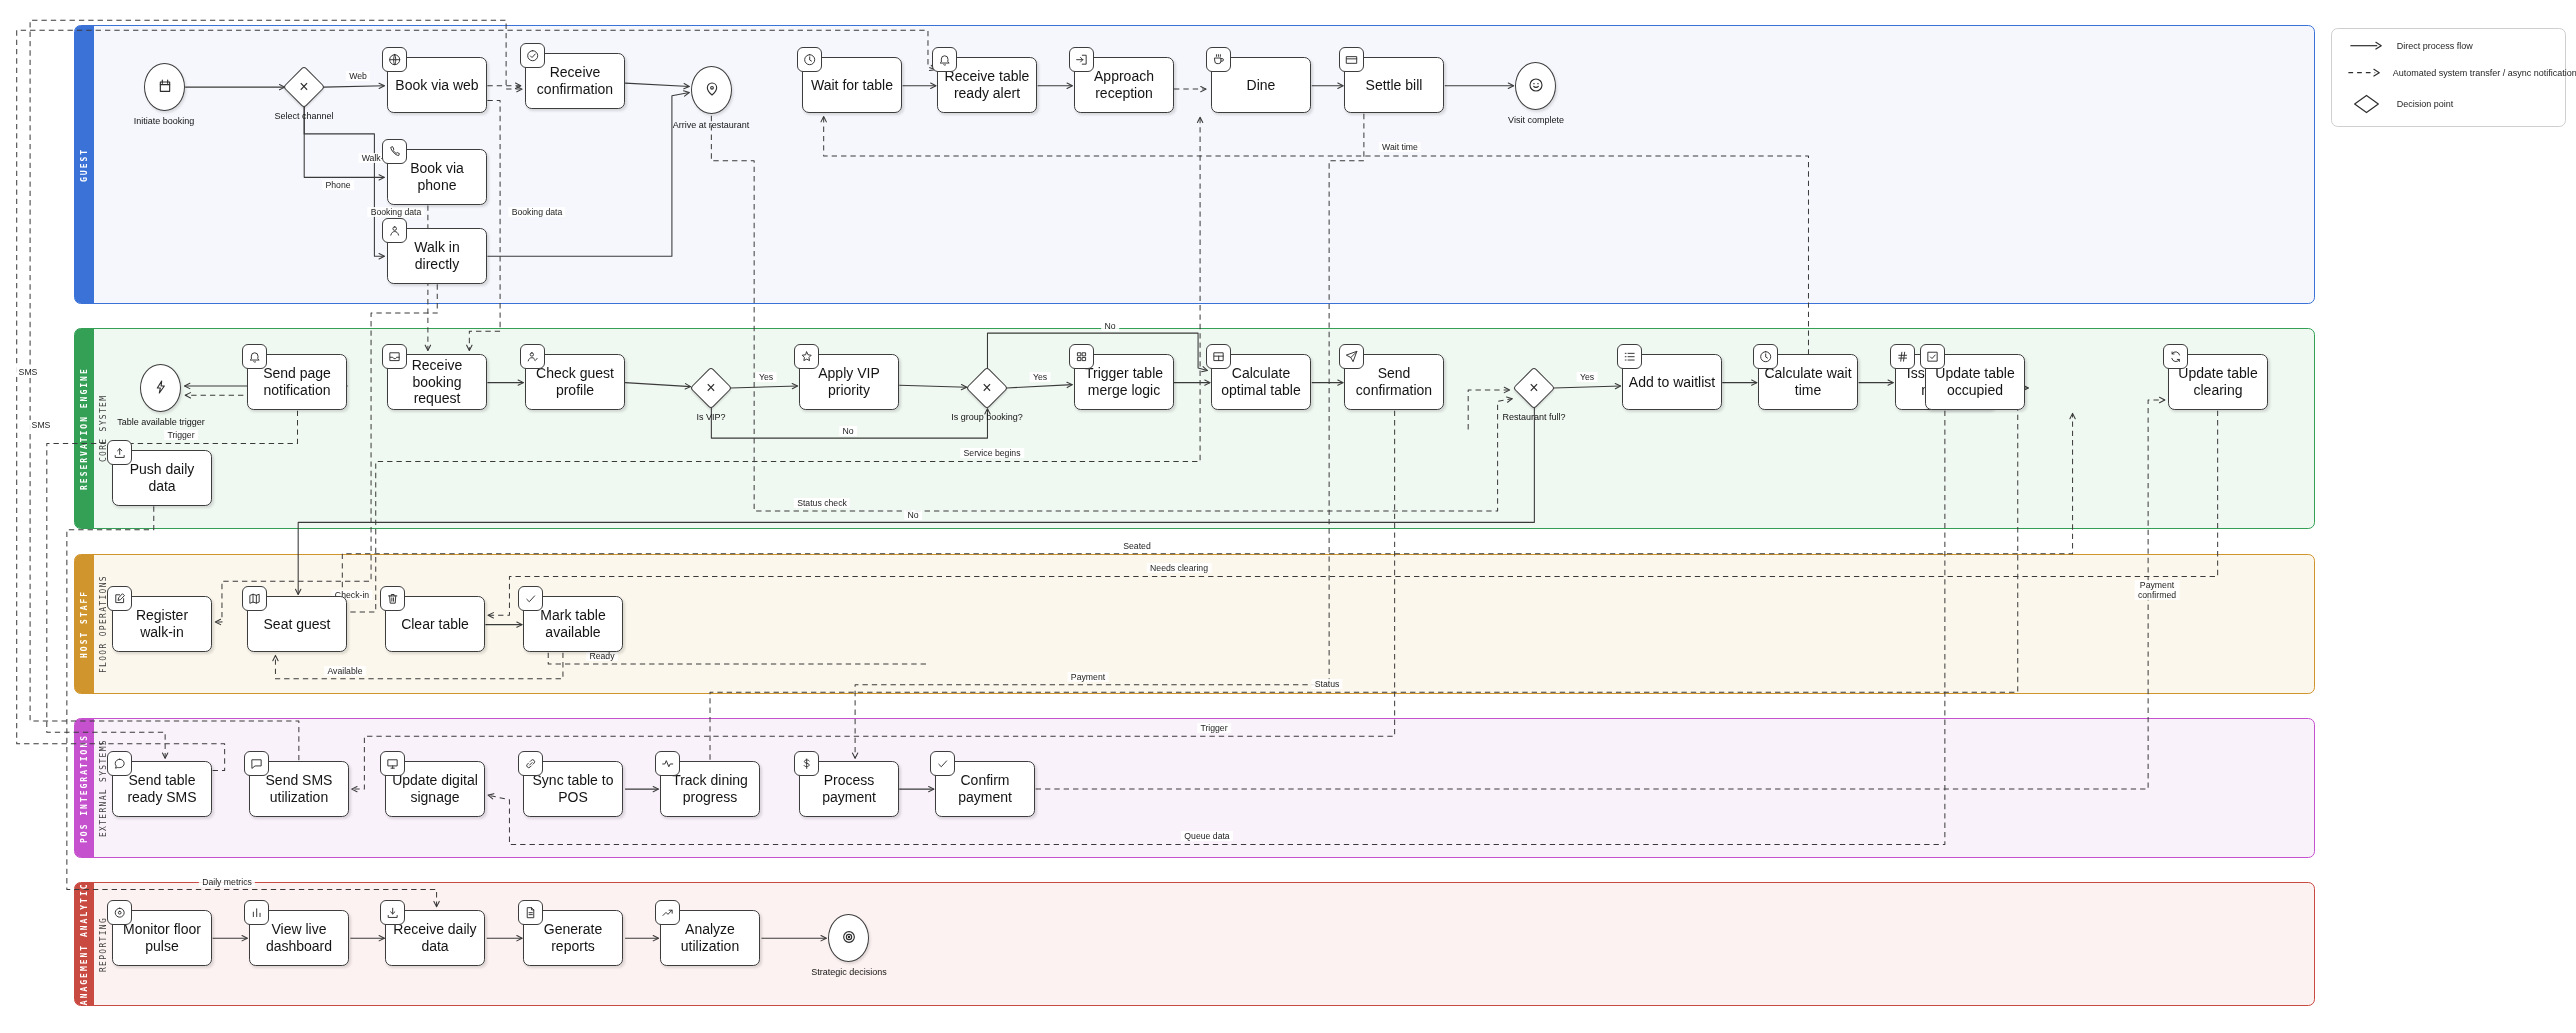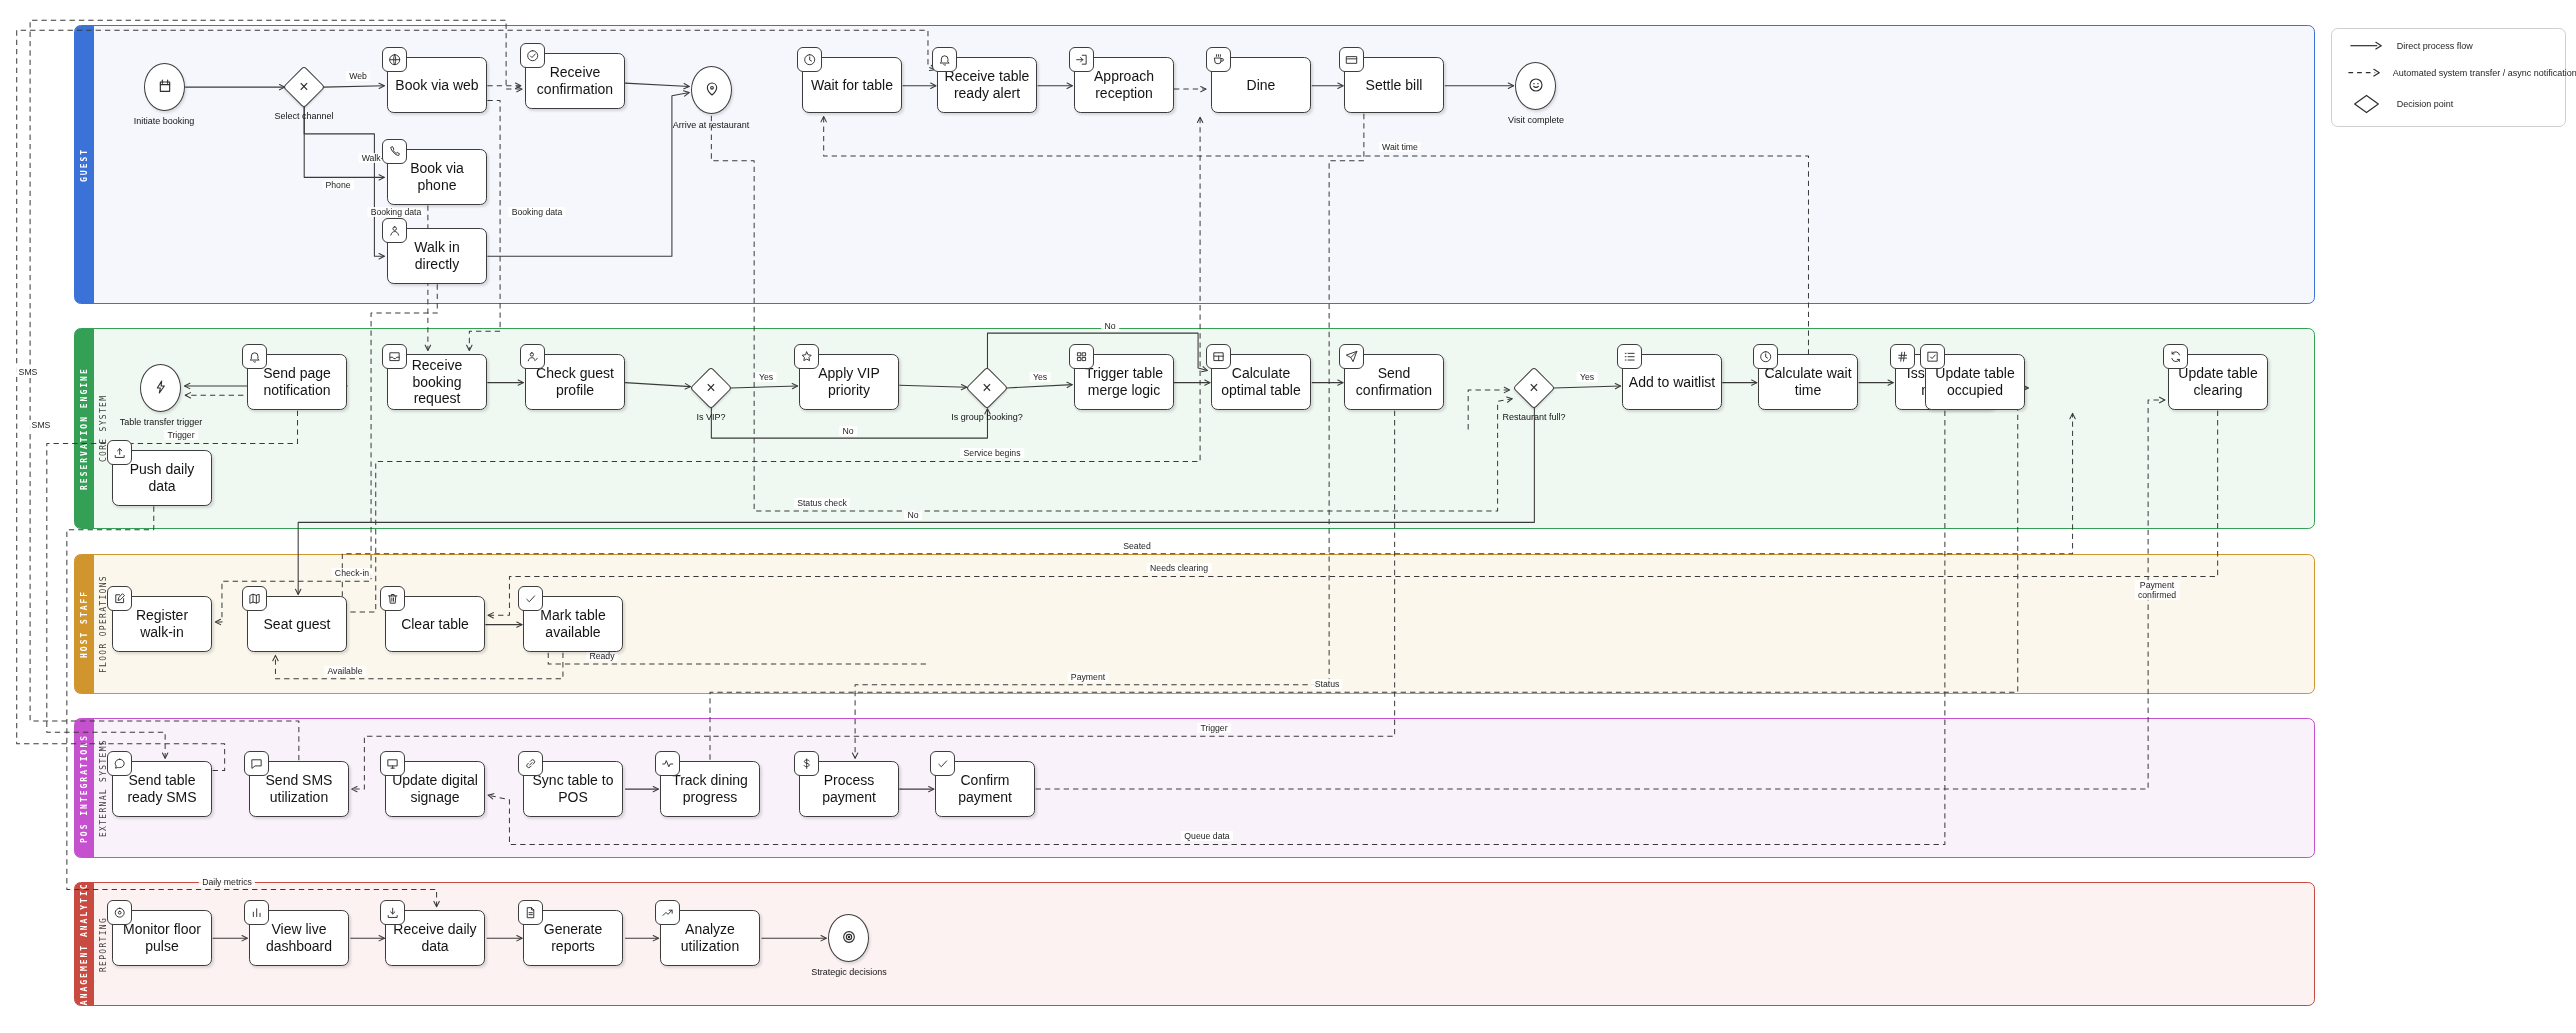--- a/index.html
+++ b/index.html
@@ -153,21 +153,21 @@
       <div class="edge-label" style="left: 41px; top: 425px;">SMS</div>
       <div class="edge-label" style="left: 28px; top: 372px;">SMS</div>
       <div class="edge-label" style="left: 181px; top: 435px;">Trigger</div>
       <div class="edge-label" style="left: 1088px; top: 677px;">Payment</div>
       <div class="edge-label" style="left: 1214px; top: 728px;">Trigger</div>
       <div class="edge-label" style="left: 2157px; top: 590px;">Payment
 confirmed</div>
       <div class="edge-label" style="left: 1327px; top: 684px;">Status</div>
       <div class="edge-label" style="left: 822px; top: 503px;">Status check</div>
       <div class="edge-label" style="left: 1207px; top: 836px;">Queue data</div>
-      <div class="edge-label" style="left: 352px; top: 573px;">Check-in</div>
+      <div class="edge-label" style="left: 352px; top: 595px;">Check-in</div>
       <div class="edge-label" style="left: 1137px; top: 546px;">Seated</div>
       <div class="edge-label" style="left: 1179px; top: 568px;">Needs clearing</div>
       <div class="edge-label" style="left: 345px; top: 671px;">Available</div>
       <div class="edge-label" style="left: 602px; top: 656px;">Ready</div>
       <div class="edge-label" style="left: 1400px; top: 147px;">Wait time</div>
       <div class="edge-label" style="left: 227px; top: 882px;">Daily metrics</div>
       <div class="edge-label" style="left: 992px; top: 453px;">Service begins</div>
       <div class="node-caption" style="left: 164px; top: 116px;">Initiate booking</div>
       <div class="node event" style="left: 144px; top: 63px; width: 41px; height: 48px;">
         <span class="event-icon"><svg viewBox="0 0 24 24">
@@ -271,21 +271,21 @@
         <span class="label">Settle bill</span>
       </div>
       <div class="node-caption" style="left: 1536px; top: 115px;">Visit complete</div>
       <div class="node event" style="left: 1515px; top: 62px; width: 41px; height: 48px;">
         <span class="event-icon"><svg viewBox="0 0 24 24">
             <path d="M12 3a9 9 0 100 18 9 9 0 000-18z"></path>
             <path d="M8.7 10h.5M14.7 10h.5"></path>
             <path d="M8.5 14c1.8 2 5.2 2 7 0"></path>
           </svg></span>
       </div>
-      <div class="node-caption" style="left: 161px; top: 417px;">Table transfer trigger</div>
+      <div class="node-caption" style="left: 161px; top: 417px;">Table available trigger</div>
       <div class="node event" style="left: 140px; top: 364px; width: 41px; height: 48px;">
         <span class="event-icon"><svg viewBox="0 0 24 24">
             <path d="M13 3L6.5 13.5H11L9.5 21 17 10.5h-4.8z"></path>
           </svg></span>
       </div>
       <div class="node task" style="left: 247px; top: 354px;">
         <div class="badge">
           <svg viewBox="0 0 24 24">
             <path d="M18 11a6 6 0 00-12 0v5l-2 2h16l-2-2z"></path>
             <path d="M10 21c.5 1 3.5 1 4 0"></path>

